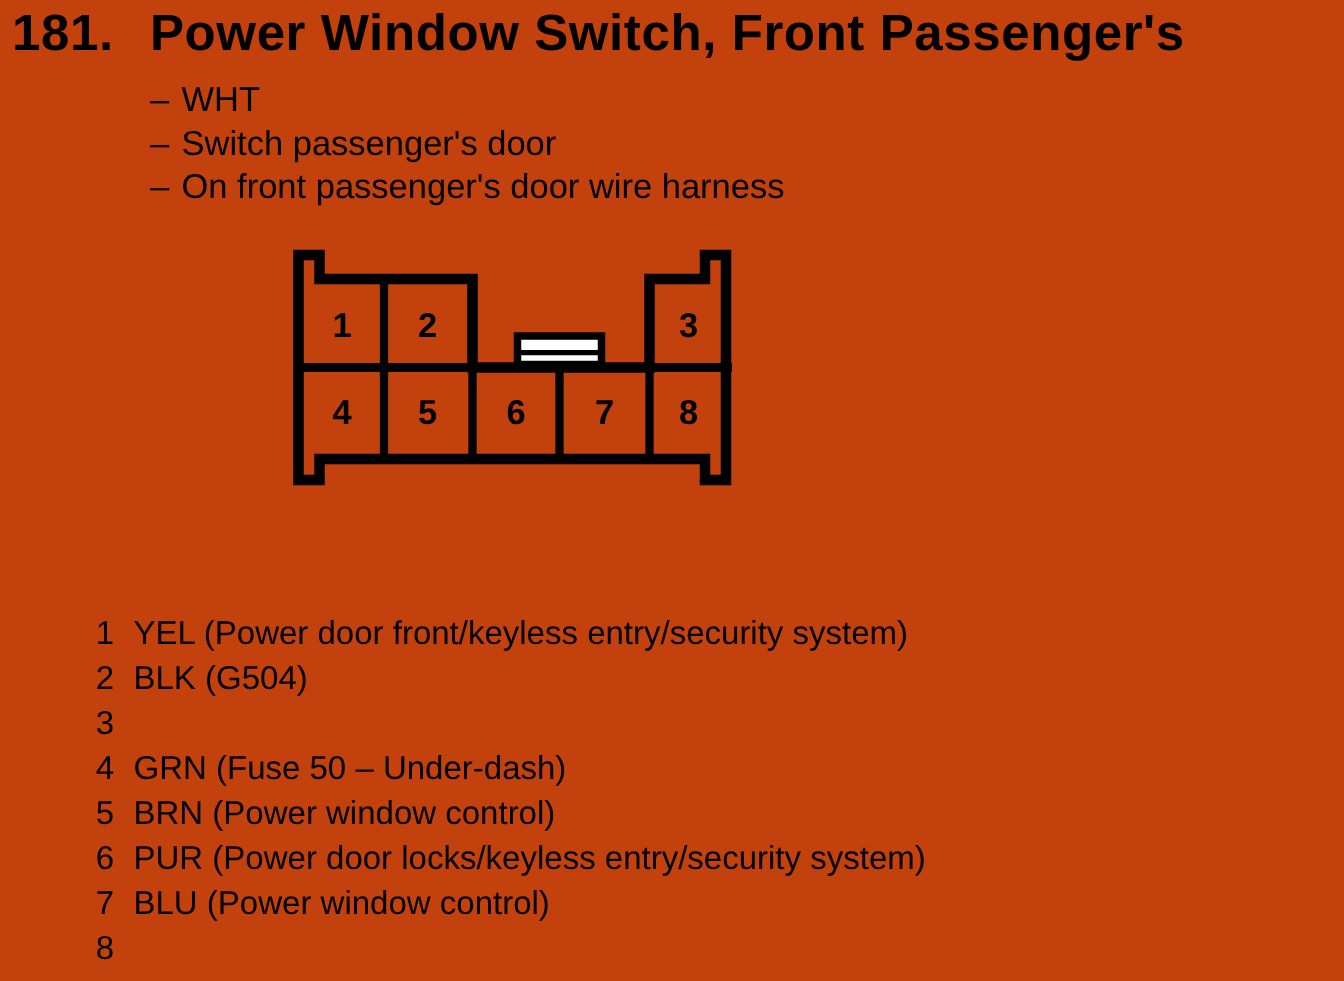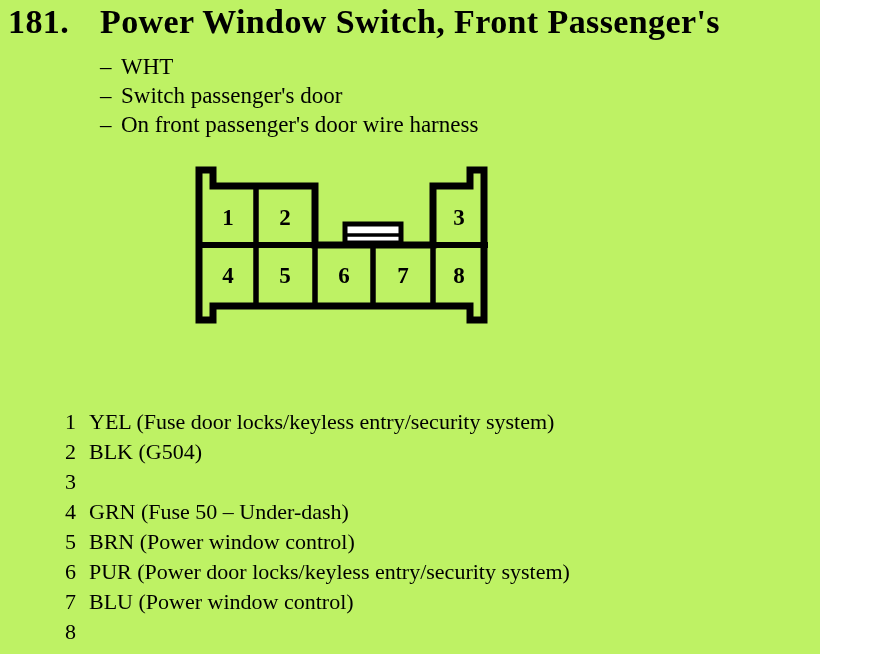--- a/index.html
+++ b/index.html
@@ -6,23 +6,22 @@
   html, body { background: #ffffff; }
   body {
     width: 896px; height: 654px;
     font-family: "Liberation Sans", sans-serif;
     color: #000000;
     position: relative;
     overflow: hidden;
   }
   .page {
     position: absolute; left: 0; top: 0;
-    width: 820px; height: 654px;
-    background: #bef264;
-    font-family: Liberation Serif, serif;
+    width: 896px; height: 654px;
+    background: #c2410c;
   }
 
   
   .title-row {
     position: absolute; left: 8px; top: 2px;
     font-size: 34px; font-weight: bold;
     letter-spacing: 0.4px;
     white-space: nowrap;
     line-height: 40px;
   }
@@ -104,21 +103,21 @@
     <span class="cavity-num" style="left:35px;  top:112px;">4</span>
     <span class="cavity-num" style="left:92px;  top:112px;">5</span>
     <span class="cavity-num" style="left:151px; top:112px;">6</span>
     <span class="cavity-num" style="left:210px; top:112px;">7</span>
     <span class="cavity-num" style="left:266px; top:112px;">8</span>
   </div>
 
   <div class="pins">
     <div class="pin-row">
       <span class="pin-num">1</span>
-      <span class="pin-desc">YEL (Fuse door locks/keyless entry/security system)</span>
+      <span class="pin-desc">YEL (Power door front/keyless entry/security system)</span>
     </div>
     <div class="pin-row">
       <span class="pin-num">2</span>
       <span class="pin-desc">BLK (G504)</span>
     </div>
     <div class="pin-row">
       <span class="pin-num">3</span>
     </div>
     <div class="pin-row">
       <span class="pin-num">4</span>

